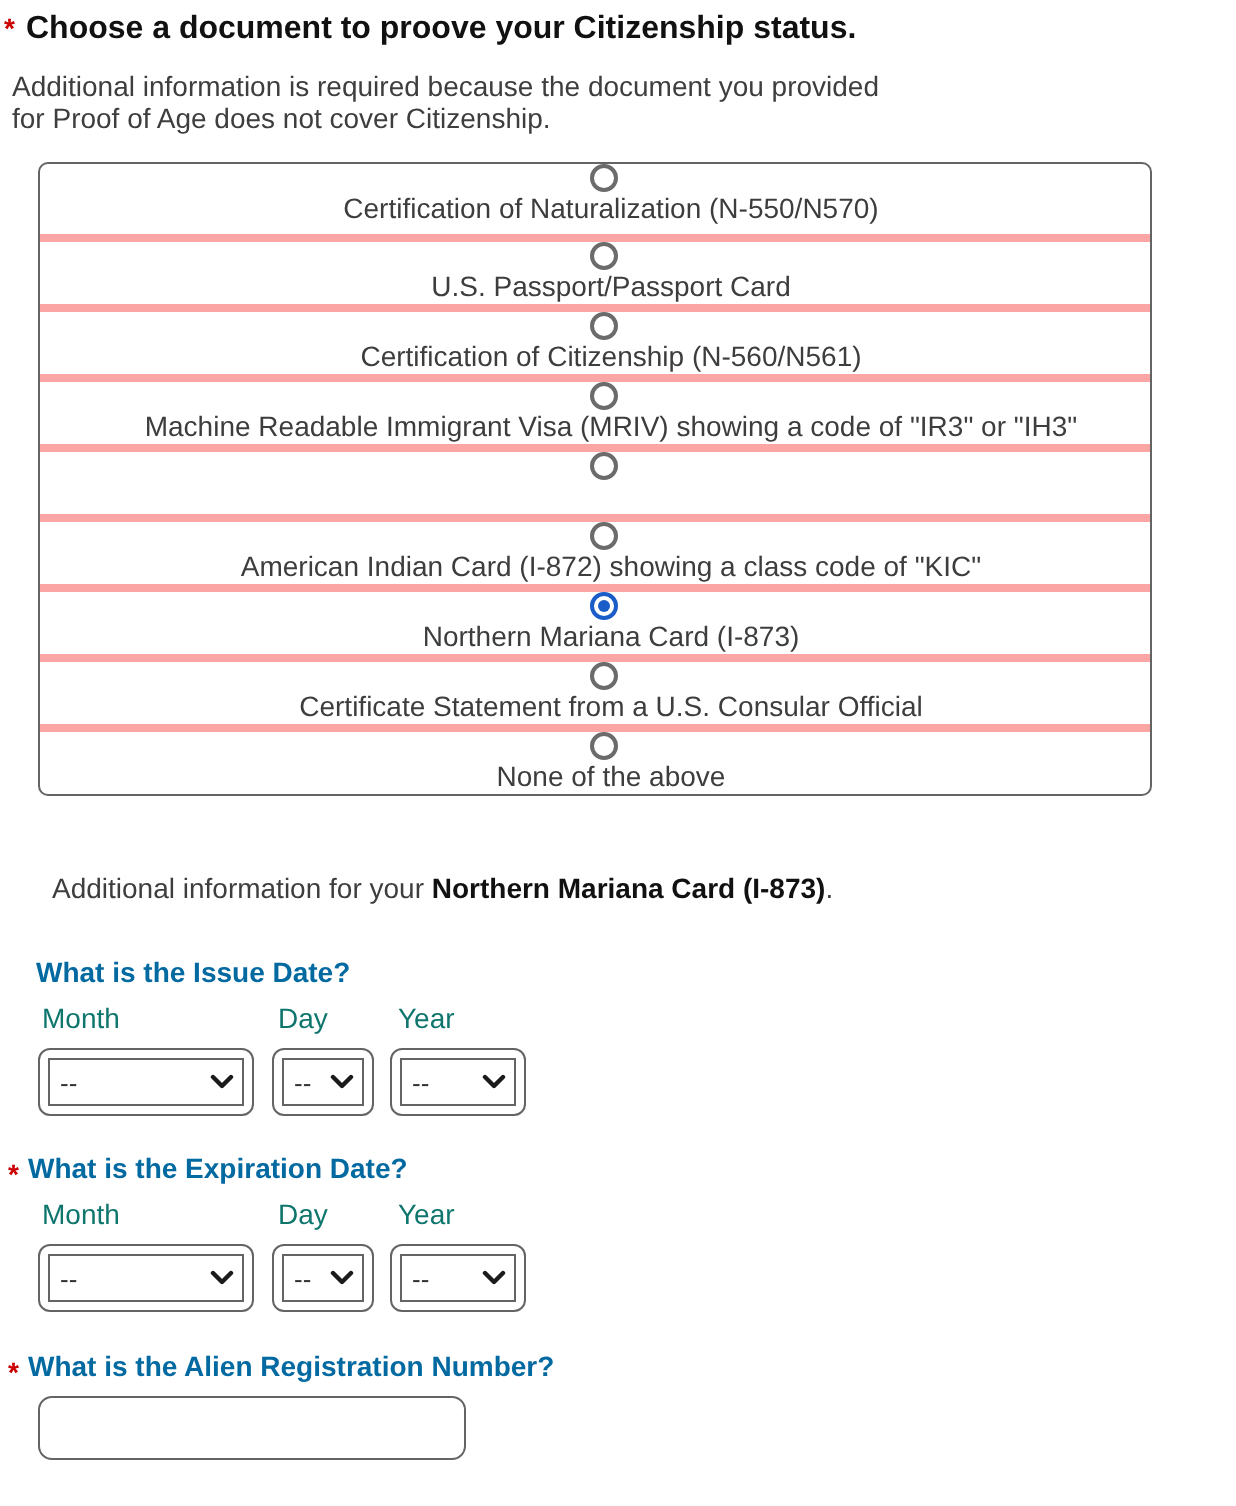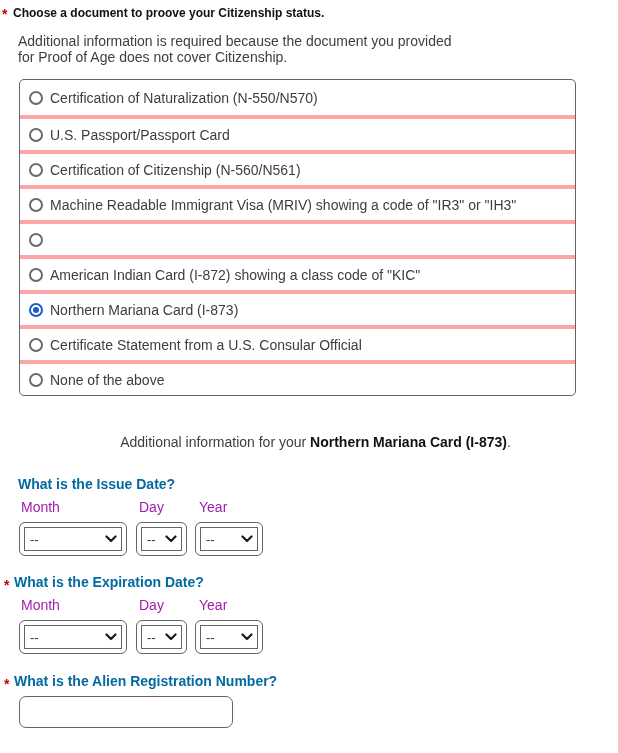--- a/index.html
+++ b/index.html
@@ -7,47 +7,47 @@
   body {
     font-family:"Liberation Sans","DejaVu Sans",sans-serif;
     font-size:14px; color:#3e3e3e;
   }
   .page { width:618px; height:753px; background:#fff; overflow:hidden; position:relative; }
 
   
   .q-heading { display:flex; align-items:flex-start; padding-top:6px; margin-left:2px; }
   .req { color:#cc0000; font-weight:bold; font-size:14px; width:10px; flex:none; }
   .req.low { position:relative; top:3px; }
-  .q-title { font-weight:bold; color:#111; font-size:12px; margin-left:1px; }
+  .q-title { font-weight:bold; color:#111; font-size:16px; margin-left:1px; }
 
-  .q-help { margin:11px 0 0 18px; line-height:16px; color:#3e3e3e; }
+  .q-help { margin:11px 0 0 6px; line-height:16px; color:#3e3e3e; }
 
   
   .opt-list { margin:14px 0 0 19px; width:557px; border:1px solid #646464; border-radius:5px; background:#fff; }
-  .opt-row { display:flex; align-items:center; height:35px; padding-left:9px; cursor:pointer; }
+  .opt-row { display:flex; align-items:center; height:35px; padding-left:9px; cursor:pointer;flex-direction:column; }
   .opt-row + .opt-row { border-top:4px solid #fca5a5; }
   .radio { width:14px; height:14px; border:2px solid #6b6b6b; border-radius:50%; background:#fff; flex:none; position:relative; }
   .radio.checked { border-color:#1a5cc8; }
   .radio.checked::after { content:""; position:absolute; top:2px; left:2px; right:2px; bottom:2px; background:#1a5cc8; border-radius:50%; }
   .opt-label { margin-left:7px; color:#3d3d3d; }
 
   
-  .addl-info { margin:38px 0 0 13px; line-height:16px; color:#3e3e3e;text-align:center; }
+  .addl-info { margin:38px 0 0 26px; line-height:16px; color:#3e3e3e; }
   .addl-info .doc { font-weight:bold; color:#111; }
 
   
   .sec-heading { display:flex; align-items:flex-start; margin-left:4px; }
   .sec-heading.no-req { margin-left:18px; }
   .sec-title { font-weight:bold; color:#0369a1; }
   .mt26 { margin-top:26px; }
   .mt18 { margin-top:18px; }
   .mt19 { margin-top:19px; }
 
   
-  .date-labels { display:flex; margin:7px 0 0 19px; line-height:16px; color:#a21caf; }
+  .date-labels { display:flex; margin:7px 0 0 19px; line-height:16px; color:#0f766e; }
   .dl-month { width:117px; padding-left:2px; }
   .dl-day   { width:59px;  padding-left:3px; }
   .dl-year  { width:68px;  padding-left:4px; }
 
   .date-selects { display:flex; margin:7px 0 0 19px; }
   .sel-wrap { border:1px solid #646464; border-radius:6px; background:#fff; padding:4px; height:34px; position:relative; }
   .sel-wrap.month { width:108px; margin-right:9px; }
   .sel-wrap.day   { width:51px;  margin-right:8px; }
   .sel-wrap.year  { width:68px; }
   .sel-wrap select {

